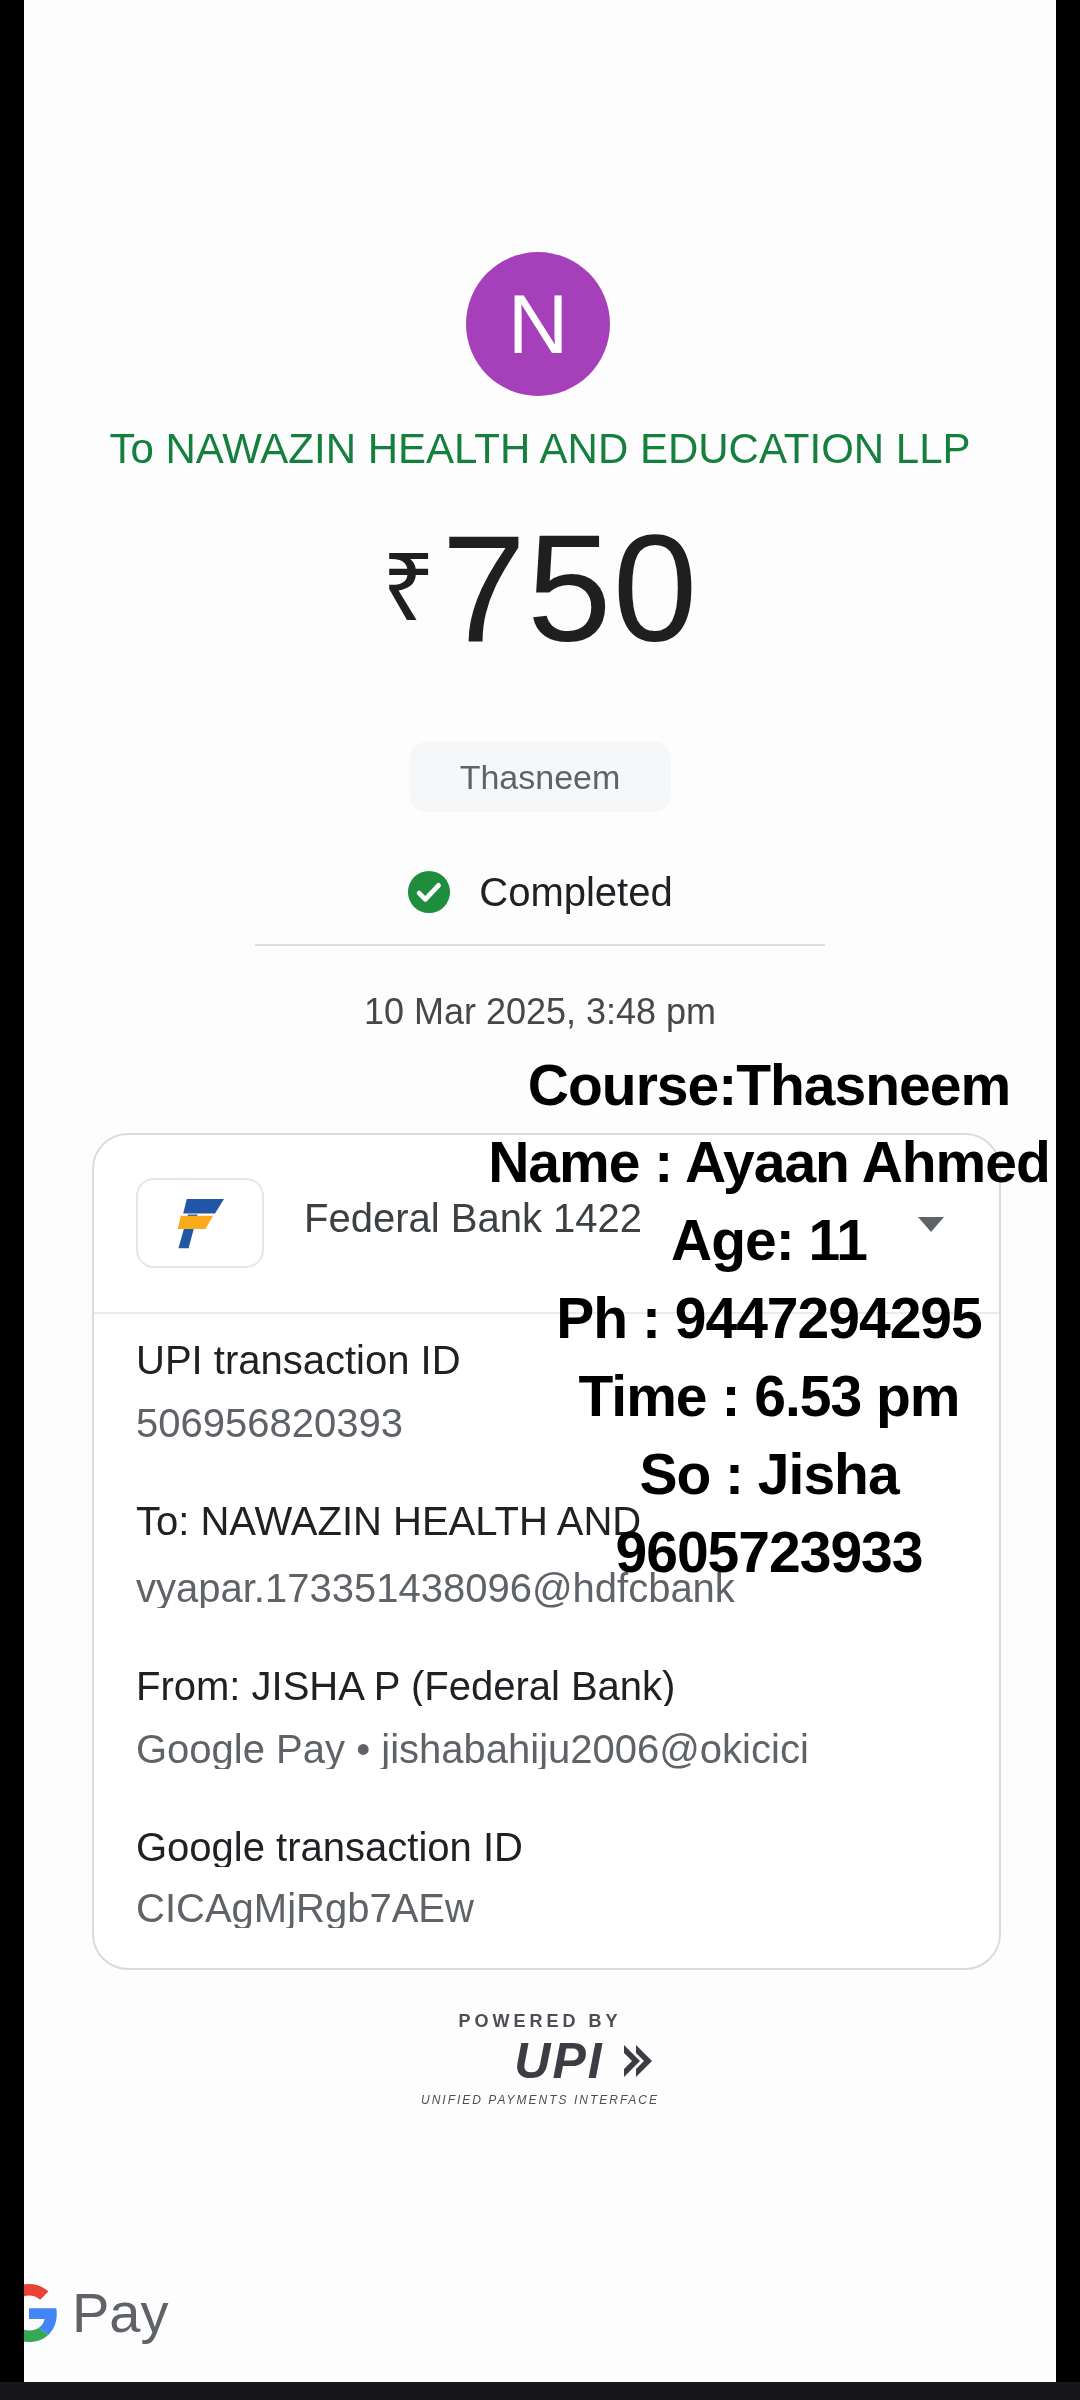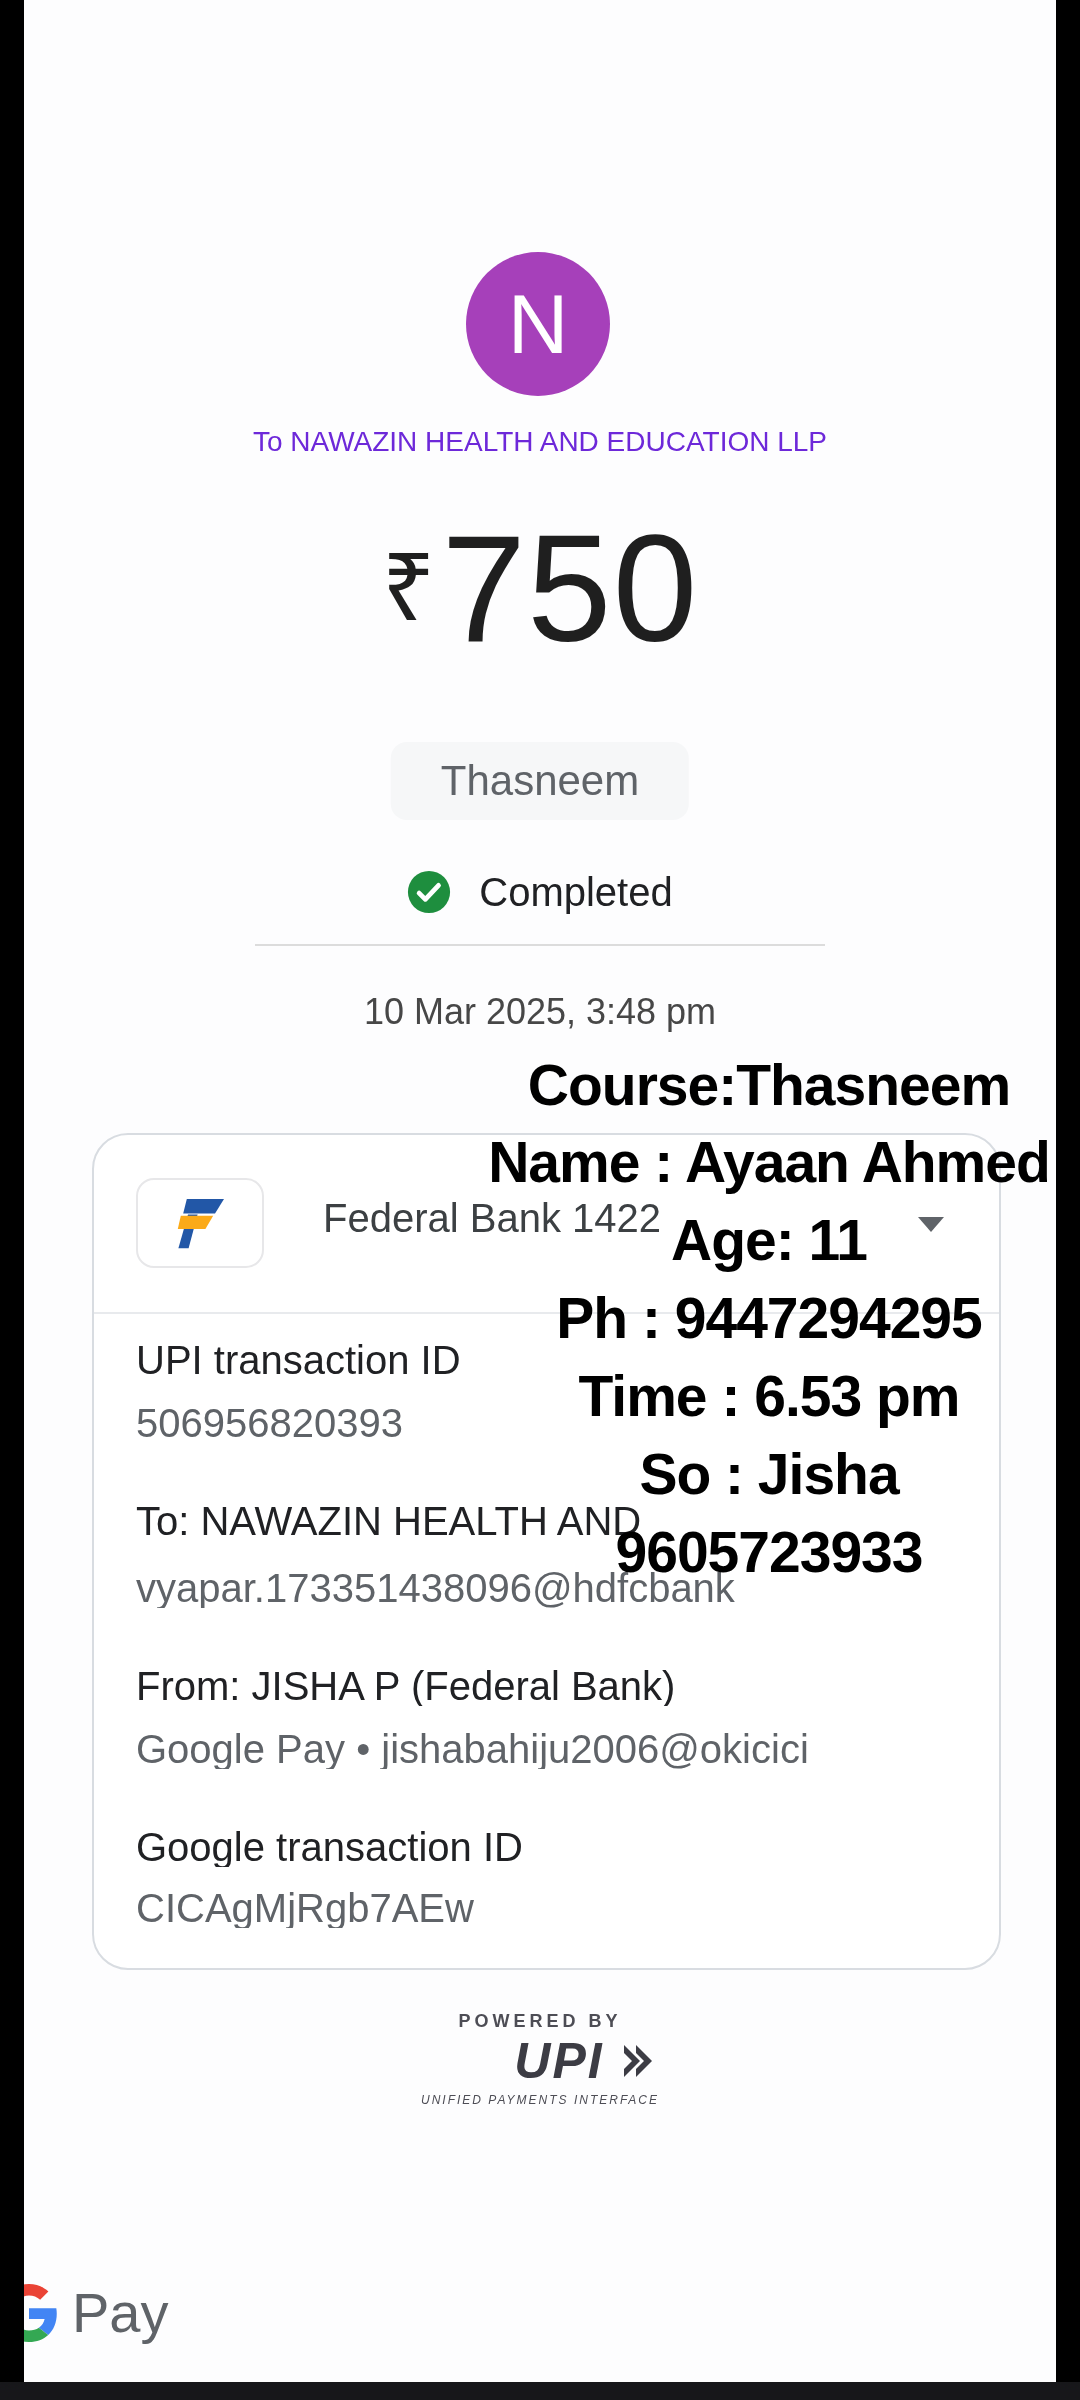--- a/index.html
+++ b/index.html
@@ -8,51 +8,51 @@
   .edge{position:absolute;top:0;height:2400px;background:#000;z-index:40;}
   .edge.left{left:0;width:24px;}
   .edge.right{left:1056px;width:24px;}
   .bottom-bar{position:absolute;left:0;top:2382px;width:1080px;height:18px;background:#17171a;z-index:41;}
 
   .avatar{position:absolute;left:466px;top:252px;width:144px;height:144px;border-radius:50%;
           background:#a640ba;display:flex;align-items:center;justify-content:center;}
   .avatar span{color:#fff;font-size:84px;line-height:1;font-weight:400;}
 
   .recipient-title{position:absolute;left:0;top:428px;width:100%;text-align:center;
-          font-size:28px;color:#6d28d9;line-height:1;}
+          font-size:42px;color:#15803d;line-height:1;}
 
   .amount-row{position:absolute;left:0;top:512px;width:100%;display:flex;justify-content:center;
           align-items:center;line-height:1;color:#1f1f1f;}
   .rupee{font-size:94px;margin-right:6px;}
   .amount{font-size:152px;letter-spacing:1px;}
 
   .note-chip{position:absolute;top:742px;left:50%;transform:translateX(-50%);
           background:#f6f7f8;border-radius:16px;padding:18px 50px;
-          font-size:42px;color:#5f6368;line-height:1;}
+          font-size:34px;color:#5f6368;line-height:1;}
 
   .status-row{position:absolute;top:870px;left:0;width:100%;display:flex;justify-content:center;
           align-items:center;gap:20px;}
   .status-row .label{font-size:40px;color:#202124;line-height:1;margin-left:8px;}
 
   .divider-main{position:absolute;left:255px;top:944px;width:570px;height:2px;background:#dcdcdc;}
 
   .txn-date{position:absolute;left:0;top:994px;width:100%;text-align:center;
           font-size:36px;color:#474747;line-height:1;}
 
   .ov{position:absolute;left:463px;width:612px;text-align:center;z-index:20;
       font-weight:800;font-size:57px;letter-spacing:-1px;color:#000;line-height:62px;}
   .ov.l0{top:1054px;} .ov.l1{top:1131px;} .ov.l2{top:1209px;} .ov.l3{top:1287px;}
   .ov.l4{top:1365px;} .ov.l5{top:1443px;} .ov.l6{top:1521px;}
 
   .bank-card{position:absolute;left:92px;top:1133px;width:905px;height:833px;background:#fff;
       border:2px solid #d8dce1;border-radius:36px;z-index:5;}
   .logo-box{position:absolute;left:42px;top:43px;width:124px;height:86px;background:#fff;
       border:2px solid #e7e7e9;border-radius:18px;display:flex;align-items:center;justify-content:center;}
   .bank-name{position:absolute;left:210px;top:63px;font-size:40px;color:#3c4043;line-height:1;white-space:nowrap;
-      max-width:560px;overflow:hidden;margin-left:19px;}
+      max-width:560px;overflow:hidden;}
   .caret{position:absolute;left:824px;top:82px;width:0;height:0;
       border-left:13px solid transparent;border-right:13px solid transparent;border-top:15px solid #5f6368;}
   .card-divider{position:absolute;left:0;top:177px;width:100%;height:2px;background:#e8eaed;}
   .row{position:absolute;left:42px;line-height:1;white-space:nowrap;max-width:830px;overflow:hidden;}
   .row.label{font-size:40px;color:#202124;}
   .row.value{font-size:40px;color:#5f6368;}
   .r0a{top:205px;} .r0b{top:268px;} .r1a{top:366px;} .r1b{top:433px;}
   .r2a{top:531px;} .r2b{top:594px;} .r3a{top:692px;} .r3b{top:753px;}
 
   .powered{position:absolute;left:0;top:2012px;width:100%;text-align:center;

